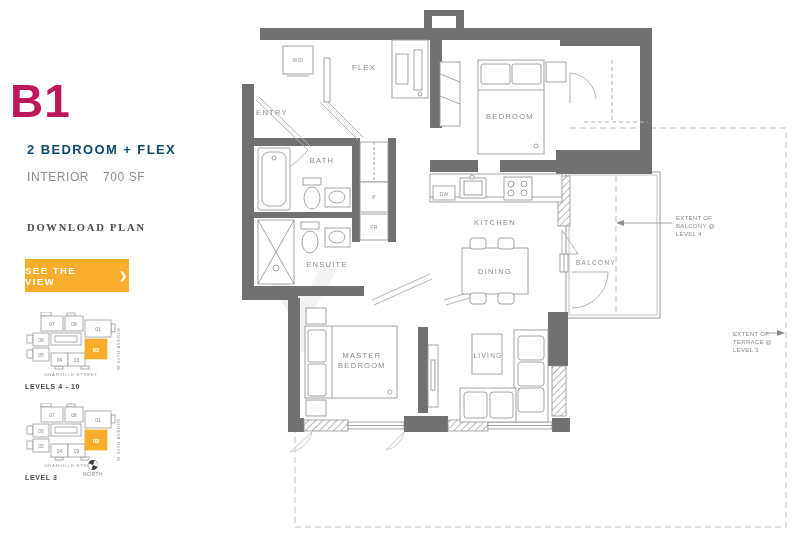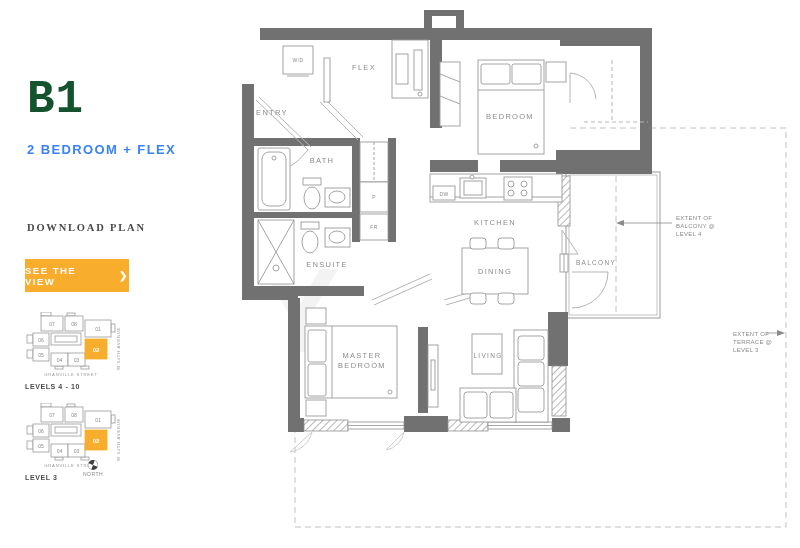--- a/index.html
+++ b/index.html
@@ -2,22 +2,22 @@
 <html><head>
 <meta charset="utf-8">
 <style>
   html,body{margin:0;padding:0;}
   body{
     width:800px;height:548px;position:relative;overflow:hidden;
     background:#ffffff;font-family:"Liberation Sans",sans-serif;
   }
   .abs{position:absolute;}
   
-  .plan-code{left:27px;top:74px;font-size:46px;font-weight:bold;color:#14532d;letter-spacing:1px;font-family:Liberation Mono, monospace;}
-  .plan-name{left:27px;top:142px;font-size:13px;font-weight:bold;color:#3b82f6;letter-spacing:1.4px;}
+  .plan-code{left:10px;top:74px;font-size:46px;font-weight:bold;color:#be185d;letter-spacing:1px;}
+  .plan-name{left:27px;top:142px;font-size:13px;font-weight:bold;color:#0c4a6e;letter-spacing:1.4px;}
   .specs{left:27px;top:167px;font-size:12px;color:#8e8e8e;letter-spacing:0.6px;line-height:20px;}
   .specs .lbl{display:inline-block;width:72px;}
   .download{left:27px;top:222px;font-size:10.5px;font-weight:bold;color:#4a4a4a;letter-spacing:1.8px;cursor:pointer;font-family:Liberation Serif, serif;}
   .cta{
     left:25px;top:259px;width:104px;height:33px;background:#F8AE2C;color:#fff;
     display:flex;align-items:center;justify-content:center;gap:9px;
     font-size:9.5px;font-weight:bold;letter-spacing:1.5px;cursor:pointer;
   }
   .cta .chev{font-size:10px;font-weight:bold;}
   
@@ -35,20 +35,24 @@
   .kp-num{fill:#8a8a8a;font-size:5px;}
   .kp-street{fill:#9a9a9a;font-size:4.3px;letter-spacing:0.7px;}
 </style>
 </head>
 <body>
 
 <div class="abs plan-code">B1</div>
 <div class="abs plan-name">2 BEDROOM + FLEX</div>
 
 <div class="abs specs">
+  <div>
+    <span class="lbl">INTERIOR</span>
+    <span>700 SF</span>
+  </div>
 </div>
 
 <div class="abs download">DOWNLOAD PLAN</div>
 
 <div class="abs cta">
   <span>SEE THE VIEW</span>
   <span class="chev">❯</span>
 </div>
 
 <div class="abs keyplan kp1">

